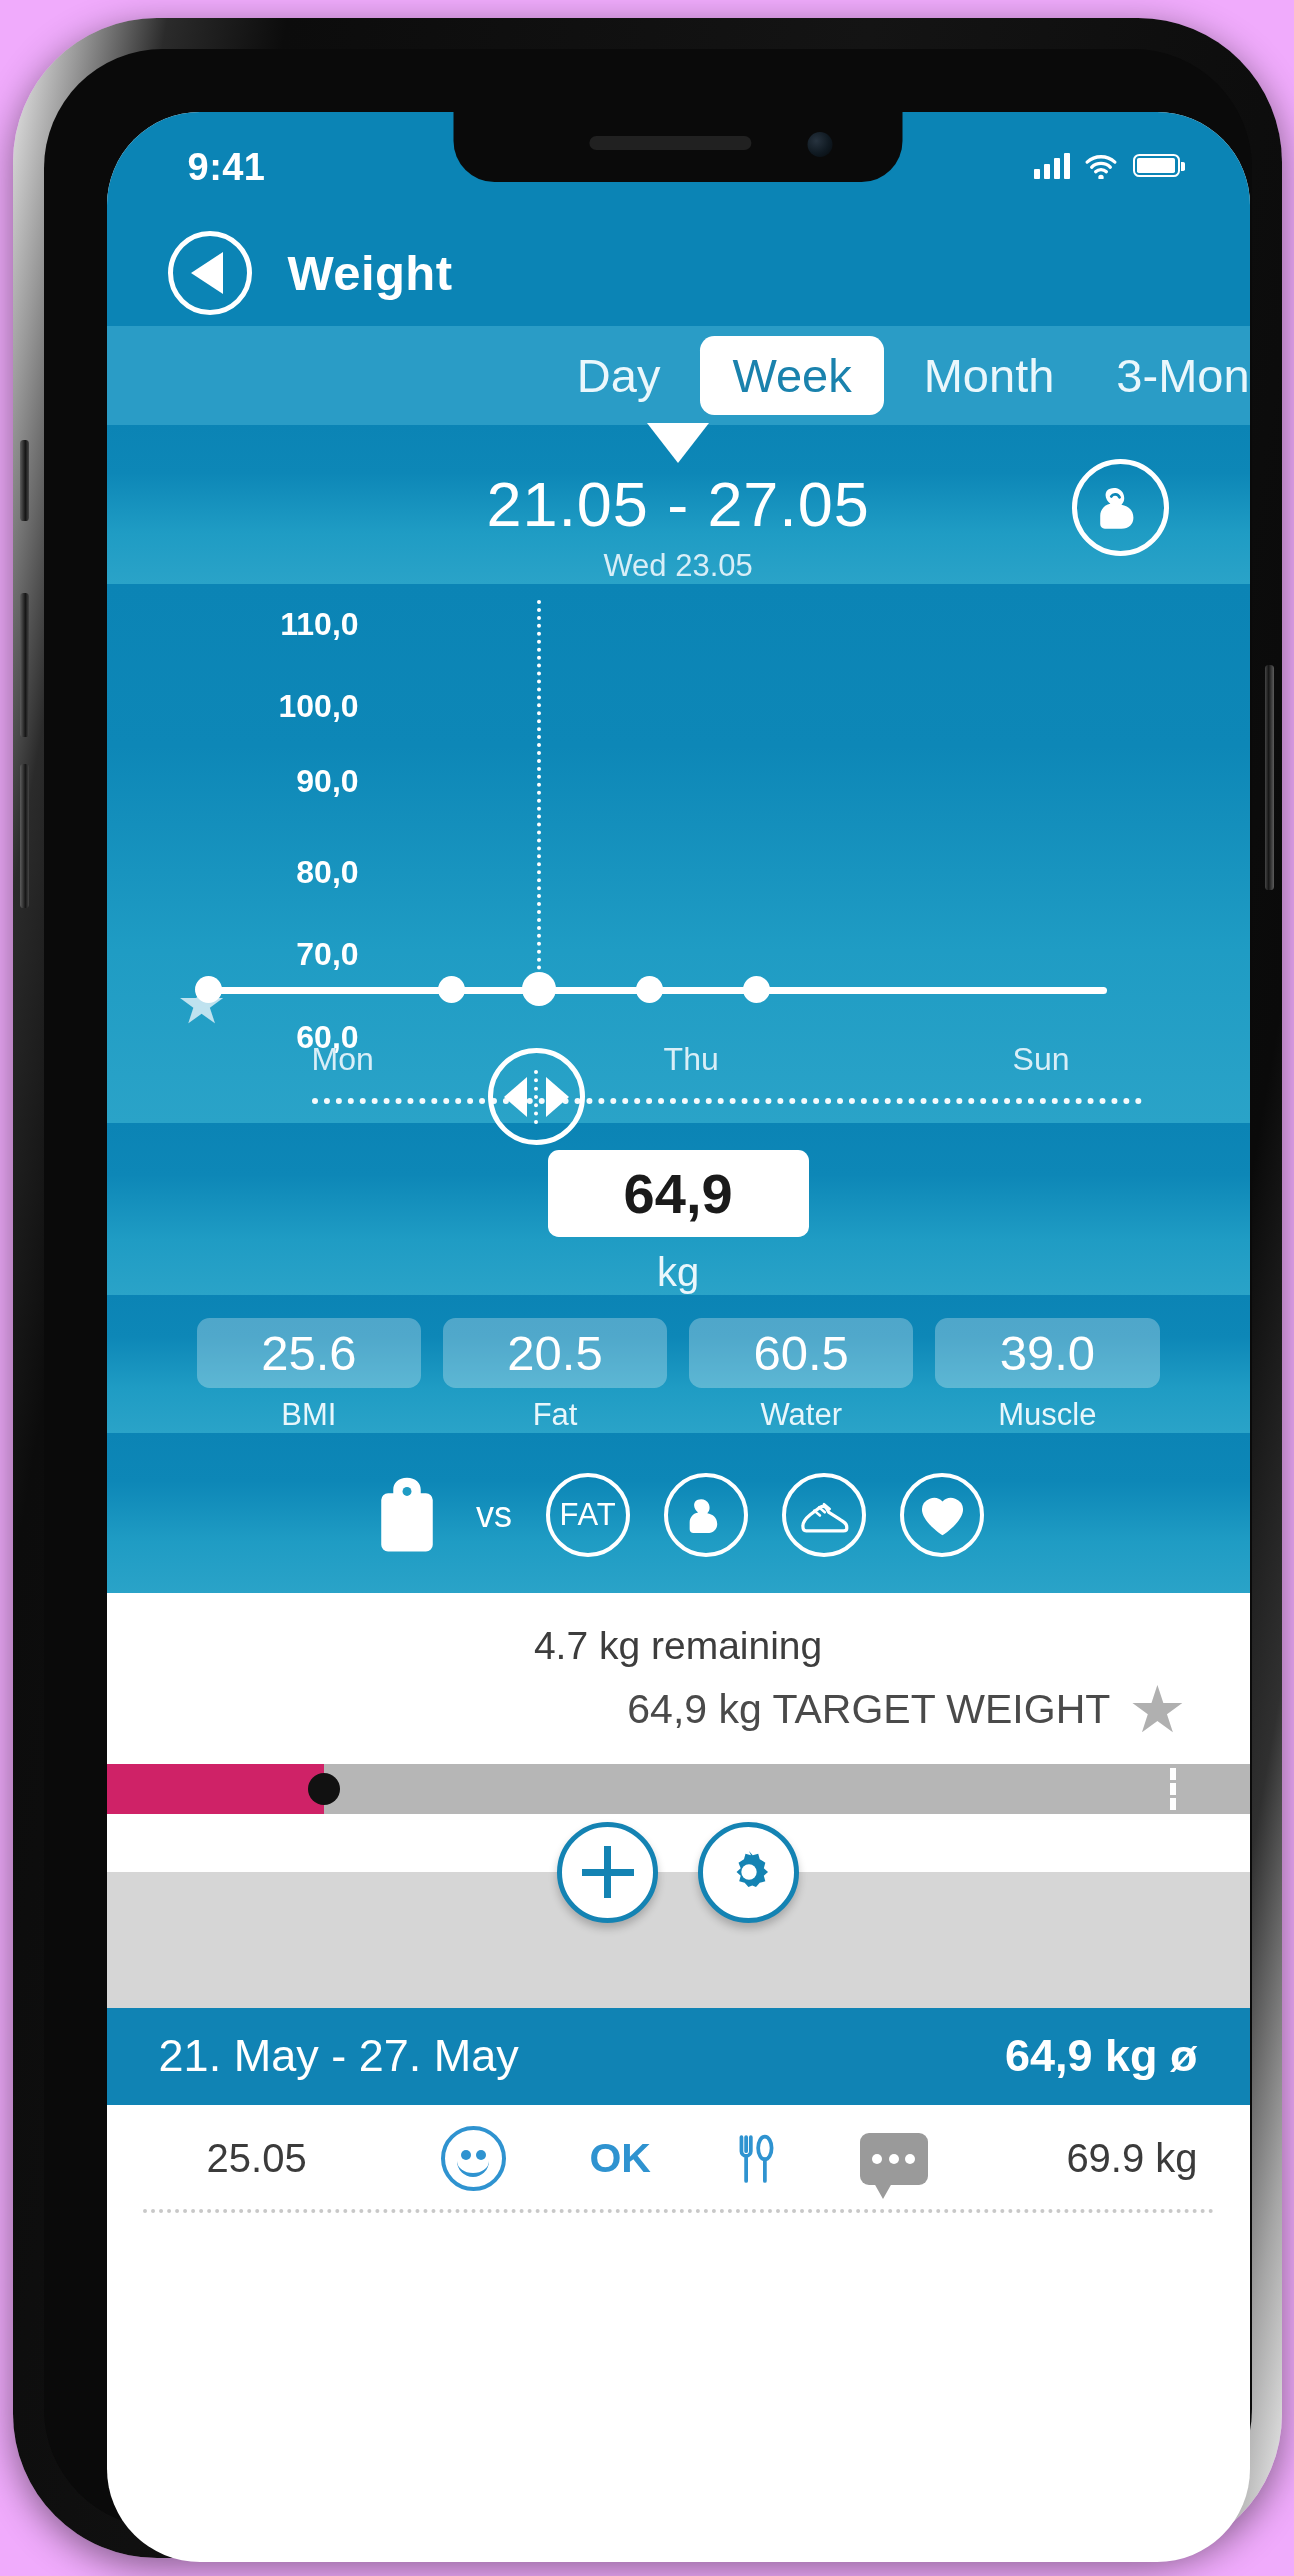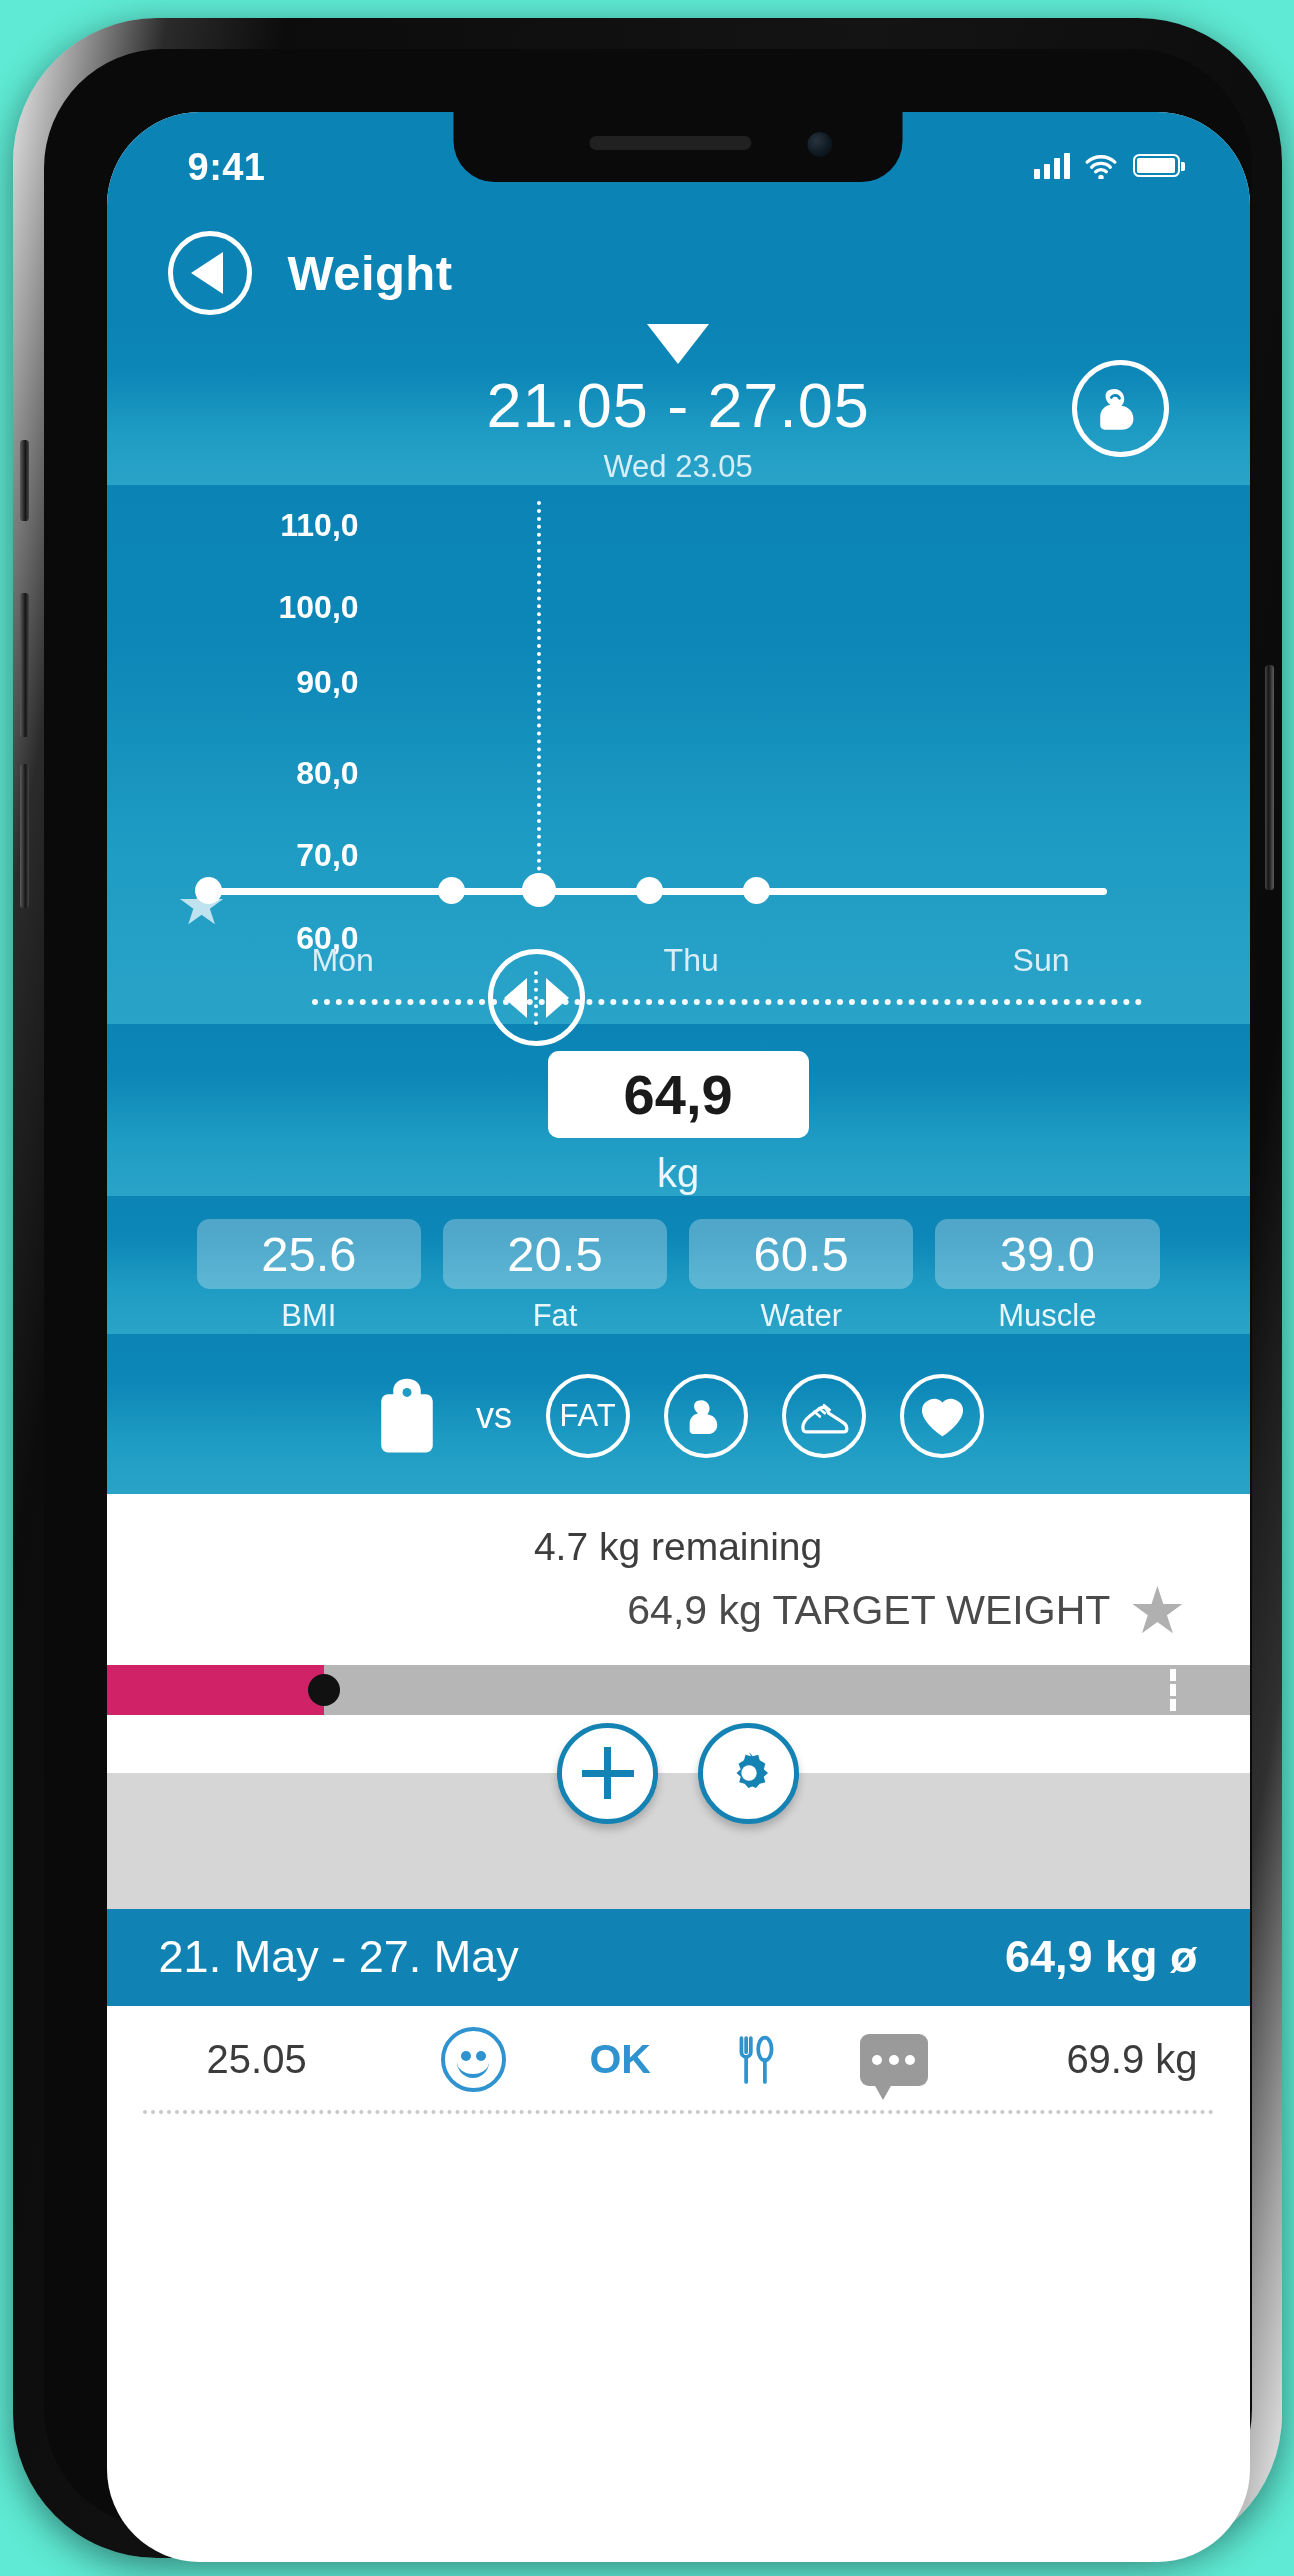--- a/index.html
+++ b/index.html
@@ -2,21 +2,21 @@
 <html style="font-size:14.4px"><head>
 <meta charset="utf-8">
 <style>
   * { box-sizing: border-box; margin: 0; padding: 0; }
   html, body {
     width: 1294px; height: 2576px;
     background: #ffffff;
     font-family: "Liberation Sans", sans-serif;
     overflow: hidden;
   }
-  #stage { position: relative; width: 1294px; height: 2576px; background:#5eead4; }
+  #stage { position: relative; width: 1294px; height: 2576px; background:#f0abfc; }
 
   
   .phone-outer {
     position: absolute; left: 12.6px; top: 18px;
     width: 1269px; height: 2540px;
     border-radius: 144px;
     background: linear-gradient(100deg,#efefef 0%, #9a9a9a 4%, #2b2b2b 9%, #0c0c0c 16%,
                 #141414 50%, #0a0a0a 84%, #303030 91%, #a5a5a5 96%, #f2f2f2 100%);
     box-shadow: 0 9px 36px rgba(0,0,0,.45);
   }
@@ -310,20 +310,26 @@
             </div>
           </div>
 
           <div class="titlebar blue-zone">
             <div class="back-circle">
               <div class="back-tri"></div>
             </div>
             <div class="title-text">Weight</div>
           </div>
 
+          <div class="tabs">
+            <div class="tab">Day</div>
+            <div class="tab active">Week</div>
+            <div class="tab">Month</div>
+            <div class="tab clipped">3-Mon</div>
+          </div>
 
           <div class="range-wrap blue-zone">
             <div class="range-caret"></div>
             <div class="range-main">21.05 - 27.05</div>
             <div class="range-sub">Wed 23.05</div>
             <div class="muscle-btn">
               <svg width="59" height="59" viewBox="0 0 64 64">
                 <path d="M17 14c5-5 15-4 18 3 2 5 1 9-2 12 7 1 13 6 13 14 0 7-5 12-13 12H15c-3 0-5-2-5-5v-9c0-7 5-12 11-13-4-3-7-9-4-14z" fill="#fff"></path>
                 <path d="M22 20c2-3 7-3 9 1" stroke="#0d87b7" stroke-width="3" fill="none" stroke-linecap="round"></path>
               </svg>

